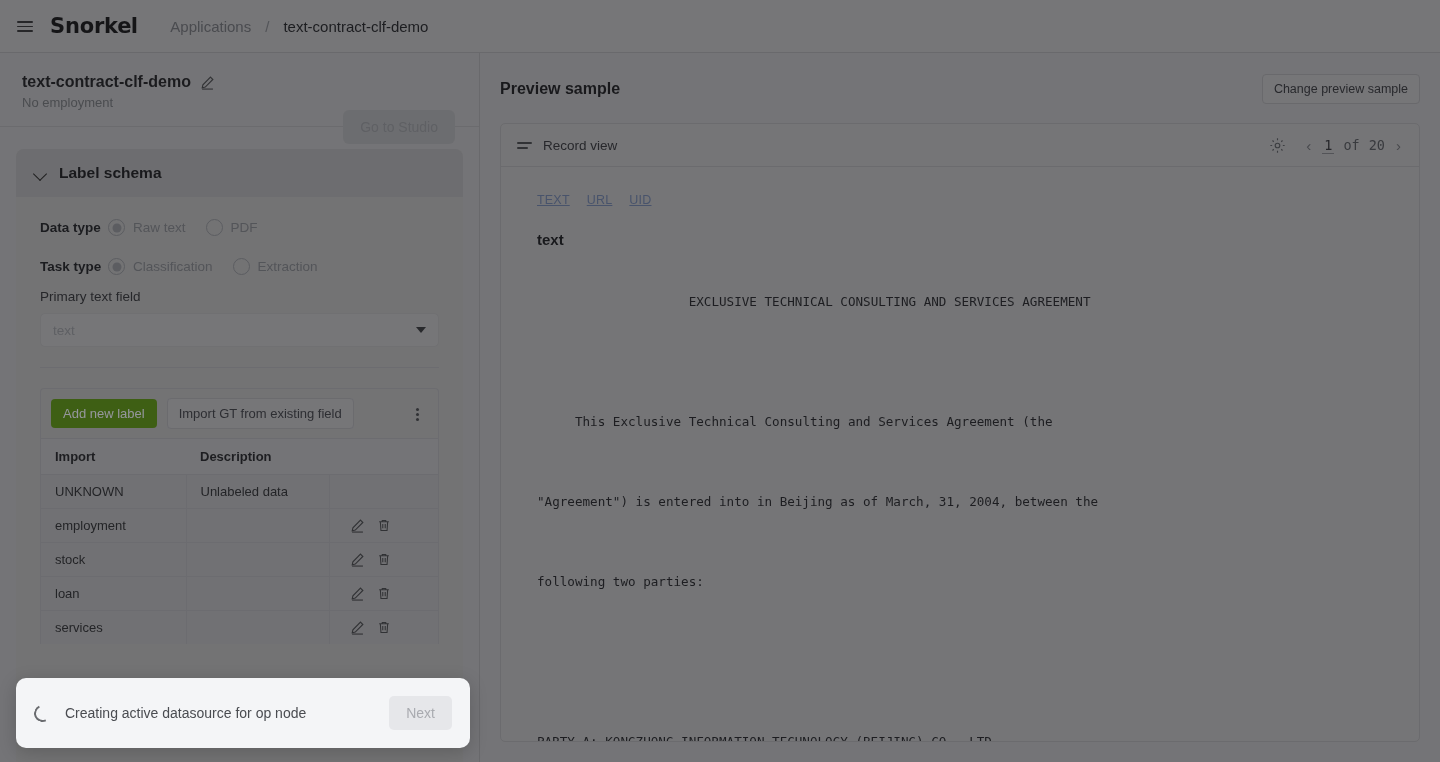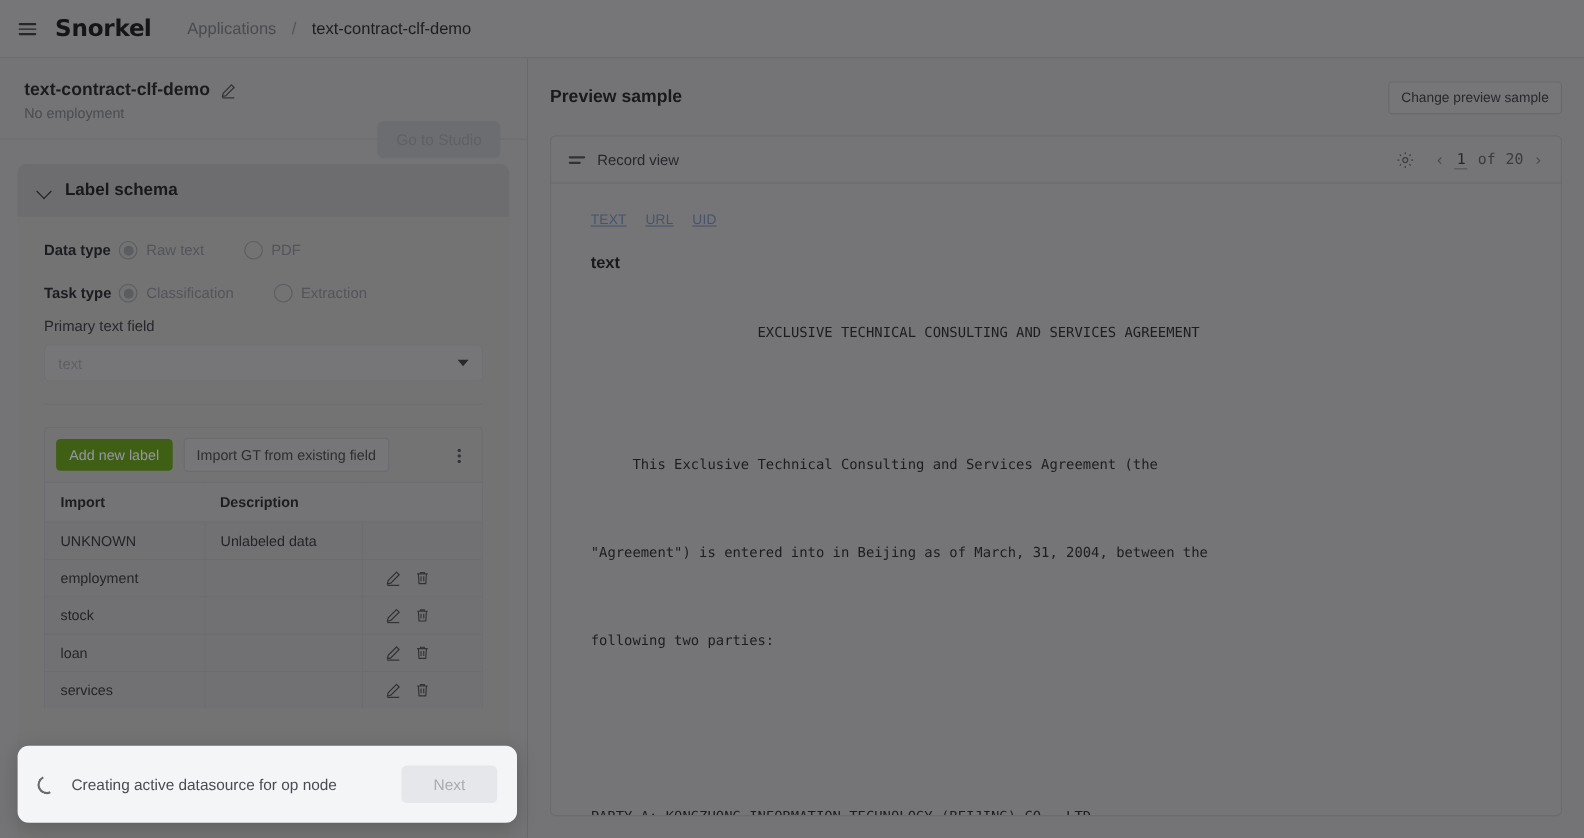--- a/index.html
+++ b/index.html
@@ -83,21 +83,21 @@
     content:""; position:absolute; left:1px; top:2px; width:9px; height:9px;
     border-right: 1.7px solid #222; border-bottom: 1.7px solid #222;
     transform: rotate(45deg);
   }
   .schema-title { font-size: 15.5px; font-weight: 700; color: #17181b; }
 
   .schema-body { padding: 22px 24px 0 24px; flex: 1; min-height: 0; }
 
   .field-row { display: flex; align-items: center; margin-bottom: 22px; }
   .field-label { width: 68px; flex: 0 0 68px; font-size: 13.5px; color: #1b1c1f; font-weight: 600; }
-  .radio-group { display: flex; align-items: center; gap: 22px; }
+  .radio-group { display: flex; align-items: center; gap: 6px; }
   .radio-opt { display: flex; align-items: center; gap: 8px; margin-right: 14px; cursor: pointer; }
   .radio {
     width: 17px; height: 17px; border-radius: 50%;
     border: 1.7px solid #77797d; position: relative; flex: 0 0 auto;
     background: transparent;
   }
   .radio.on::after {
     content:""; position:absolute; left:50%; top:50%;
     width: 9px; height: 9px; border-radius:50%; background:#77797d;
     transform: translate(-50%,-50%);
@@ -206,21 +206,21 @@
     display:flex; align-items:center; padding: 0 18px; gap: 14px;
   }
   .spinner {
     width: 17px; height: 17px; border-radius: 50%;
     border: 2px solid #6a6c70; border-right-color: transparent; border-top-color: transparent;
     flex: 0 0 auto; transform: rotate(20deg);
   }
   .toast-msg { font-size: 14px; color: #4a4c51; }
   .toast-next {
     margin-left: auto; background: #e6e7ea; color: #a9abb0; border: none;
-    padding: 9px 29px; border-radius: 5px; font-size: 14px; cursor: not-allowed;
+    padding: 9px 17px; border-radius: 5px; font-size: 14px; cursor: not-allowed;
     font-family: "Liberation Sans", sans-serif;
   }
 </style>
 </head>
 <body>
 
 <div id="root">
 
   <div class="page">
 

